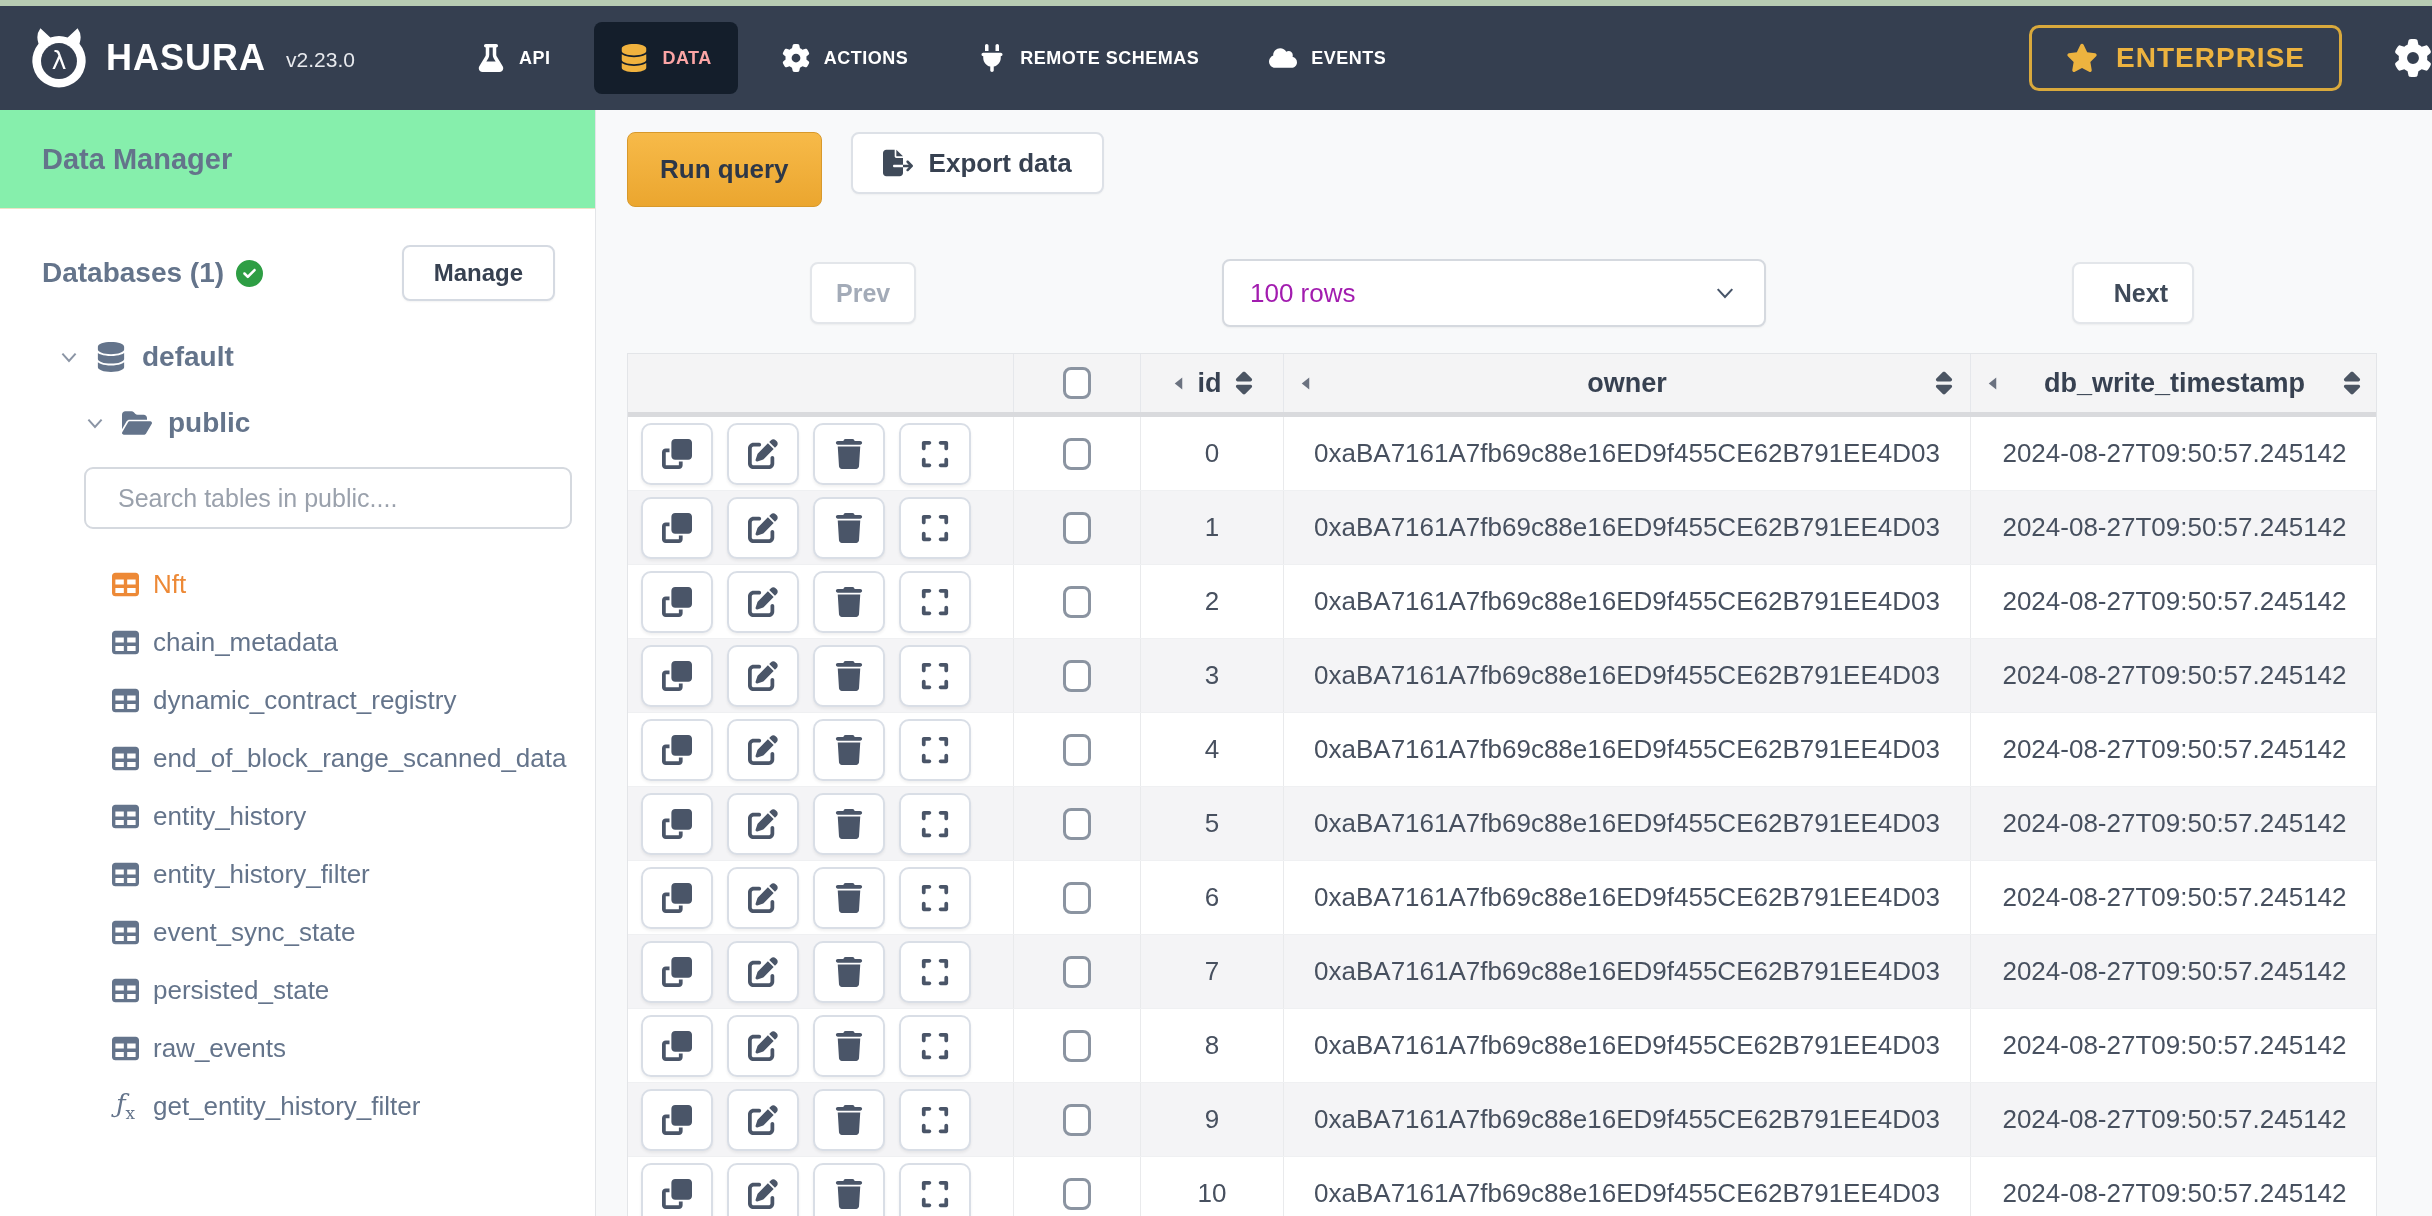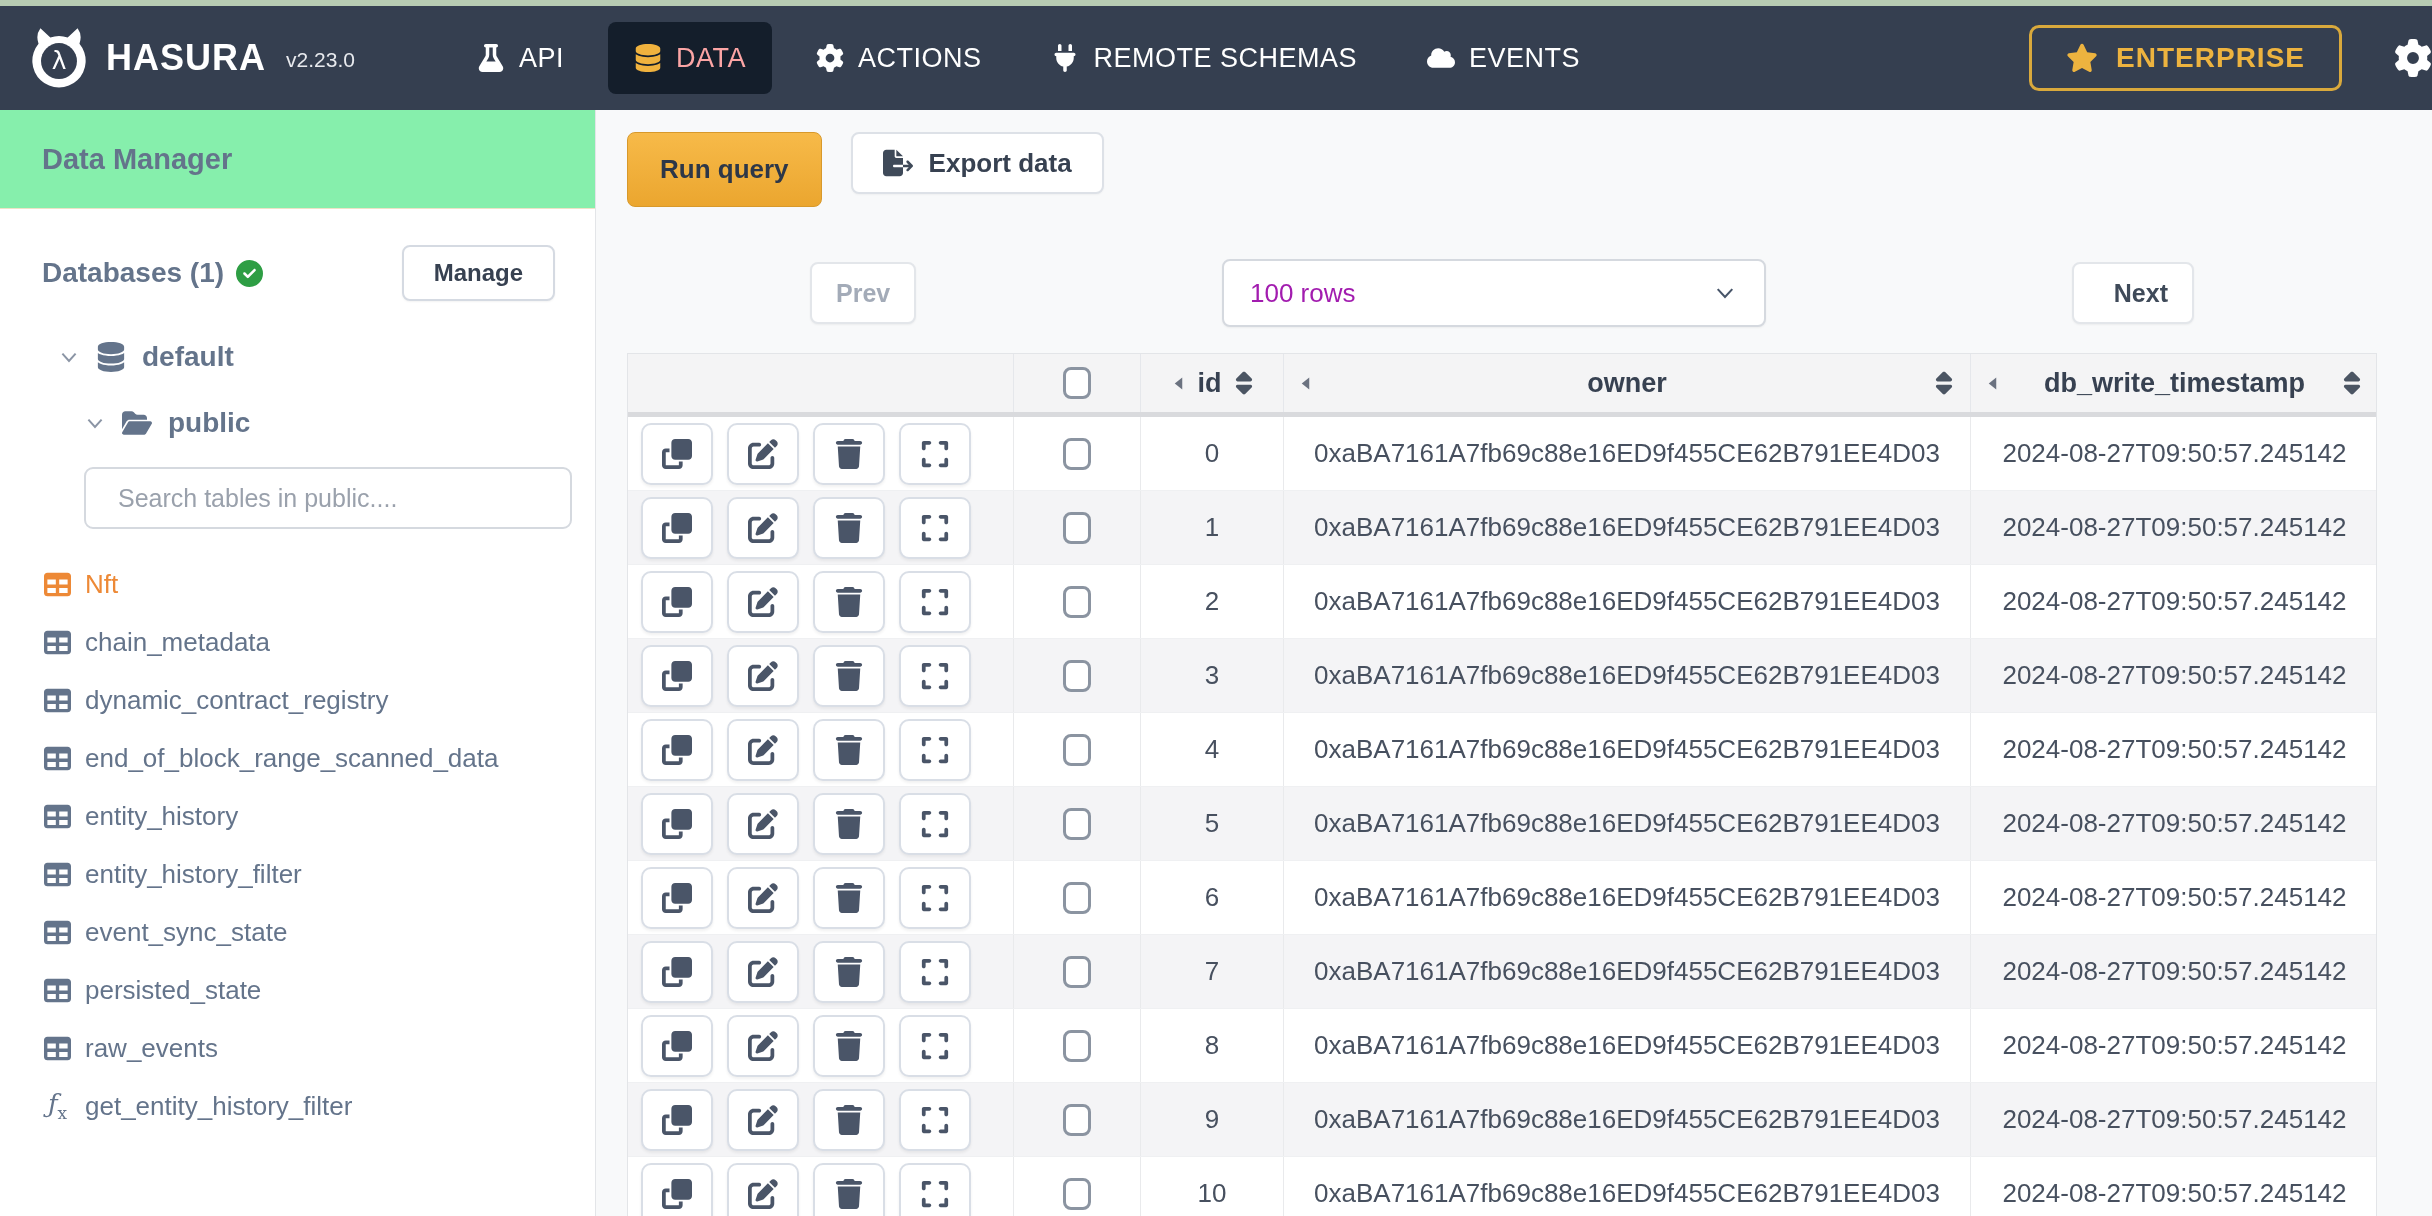--- a/index.html
+++ b/index.html
@@ -8,21 +8,21 @@
   .app { width:2432px; height:1216px; display:flex; flex-direction:column; overflow:hidden; }
 
   
   .top-strip { height:6px; background:#b7cbb2; }
   .navbar { height:104px; background:#353f50; display:flex; align-items:center; padding:0 24px 0 28px; flex-shrink:0; }
   .brand-group { display:flex; align-items:center; gap:16px; }
   .logo-svg { width:62px; height:62px; }
   .brand-name { color:#ffffff; font-size:36px; font-weight:bold; letter-spacing:1px; }
   .brand-version { color:#e8eaee; font-size:21px; margin-left:4px; margin-top:4px; }
   .nav-menu { display:flex; align-items:center; margin-left:96px; gap:18px; }
-  .nav-item { display:flex; align-items:center; gap:14px; color:#ffffff; font-size:27px; font-weight:normal; padding:0 26px; height:72px; border-radius:8px; cursor:pointer; letter-spacing:0.5px; }
+  .nav-item { display:flex; align-items:center; gap:14px; color:#ffffff; font-size:18px; font-weight:bold; padding:0 26px; height:72px; border-radius:8px; cursor:pointer; letter-spacing:0.5px; }
   .nav-item .nav-icon { width:28px; height:28px; fill:#ffffff; }
   .nav-item.active { background:#141e2b; color:#fca5a5; }
   .nav-item.active .nav-icon { fill:#f0b23e; }
   .nav-right { margin-left:auto; display:flex; align-items:center; gap:52px; }
   .enterprise-btn { display:flex; align-items:center; gap:18px; border:3px solid #d9a93c; border-radius:10px; height:66px; padding:0 34px; color:#edb33f; font-size:28px; font-weight:bold; letter-spacing:1px; cursor:pointer; background:transparent; }
   .enterprise-btn .star-icon-svg { width:32px; height:32px; fill:#edb33f; }
   .nav-gear { width:38px; height:38px; fill:#ffffff; margin-right:-24px; }
 
   
   .content { flex:1; display:flex; min-height:0; }
@@ -36,21 +36,21 @@
   .databases-label { color:#64748b; font-size:28px; font-weight:bold; }
   .check-circle-svg { width:27px; height:27px; fill:#2e9e44; margin-left:12px; }
   .manage-btn { margin-left:auto; background:#ffffff; border:2px solid #d5dae2; border-radius:8px; height:56px; padding:0 30px; font-size:24px; font-weight:bold; color:#374151; cursor:pointer; box-shadow:0 1px 2px rgba(0,0,0,0.05); }
   .tree-row { display:flex; align-items:center; gap:16px; color:#64748b; font-size:28px; font-weight:bold; cursor:pointer; }
   .tree-row.db-row { margin:40px 0 0 58px; }
   .tree-row.schema-row { margin:34px 0 0 84px;text-align:center; }
   .chev-svg { width:22px; height:22px; stroke:#8b95a5; stroke-width:9; fill:none; }
   .tree-ic { width:30px; height:30px; fill:#64748b; }
   .search-input { display:block; margin:28px 0 0 84px; width:488px; height:62px; border:2px solid #d5d9df; border-radius:9px; font-size:25px; padding:0 32px; color:#374151; outline:none; font-family:"Liberation Sans", sans-serif; }
   .search-input::placeholder { color:#9aa1ac; }
-  .table-list { margin:26px 0 0 44px; }
+  .table-list { margin:26px 0 0 112px; }
   .table-item { display:flex; align-items:center; gap:14px; height:58px; color:#64748b; font-size:26px; cursor:pointer; }
   .table-item .tbl-ic { width:27px; height:27px; fill:#64748b; }
   .table-item.active { color:#ed8936; }
   .table-item.active .tbl-ic { fill:#ed8936; }
   .fx-glyph { font-family:"DejaVu Serif", serif; font-style:italic; font-size:26px; color:#64748b; width:27px; text-align:center; }
   .fx-glyph sub { font-size:17px; font-style:normal; }
 
   
   .main { flex:1; background:#f8f9fa; padding:22px 0 0 31px; min-width:0; }
   .toolbar-row { display:flex; gap:29px; }

